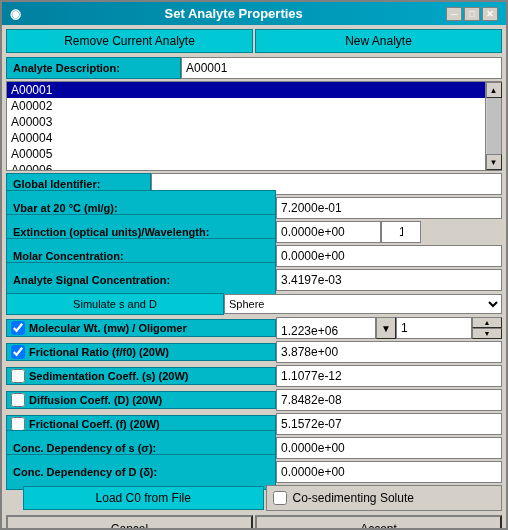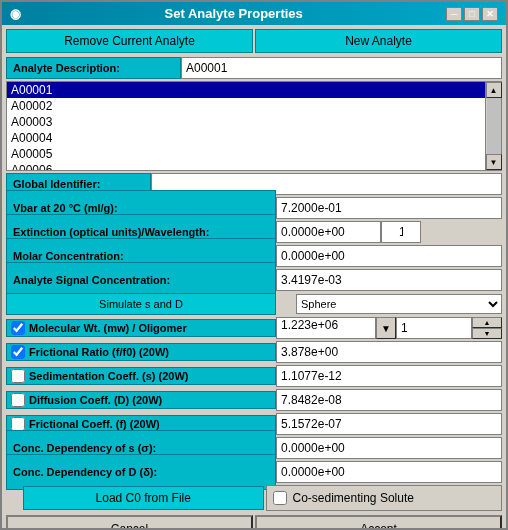--- a/index.html
+++ b/index.html
@@ -197,37 +197,36 @@
       background: white;
       border: 1px solid #808080;
       padding: 0 4px;
     }
     .simulate-row {
       display: flex;
       align-items: center;
       min-height: 22px;
     }
     .simulate-btn {
-      width: 270px;
+      width: 218px;
       height: 22px;
       background: #00c8d4;
       border: 1px solid #008090;
       text-align: center;
       font-size: 11px;
       display: flex;
       align-items: center;
       justify-content: center;
       cursor: pointer;
     }
     .select-cell {
       flex: 1;
       height: 22px;
       display: flex;
       align-items: center;
-      padding-left: 20px;
     }
     select {
       width: 100%;
       height: 20px;
       font-size: 11px;
       border: 1px solid #808080;
       background: white;
     }
     .checkbox-row {
       display: flex;
@@ -259,21 +258,21 @@
       height: 22px;
     }
     .mw-input {
       width: 100px;
       height: 22px;
       background: white;
       border: 1px solid #808080;
       padding: 0 4px;
       font-size: 12px;
       display: flex;
-      align-items: flex-start;
+      align-items: flex-end;
     }
     .mw-dropdown {
       width: 20px;
       height: 22px;
       background: #d4d0c8;
       border: 1px outset #808080;
       display: flex;
       align-items: center;
       justify-content: center;
       font-size: 10px;

